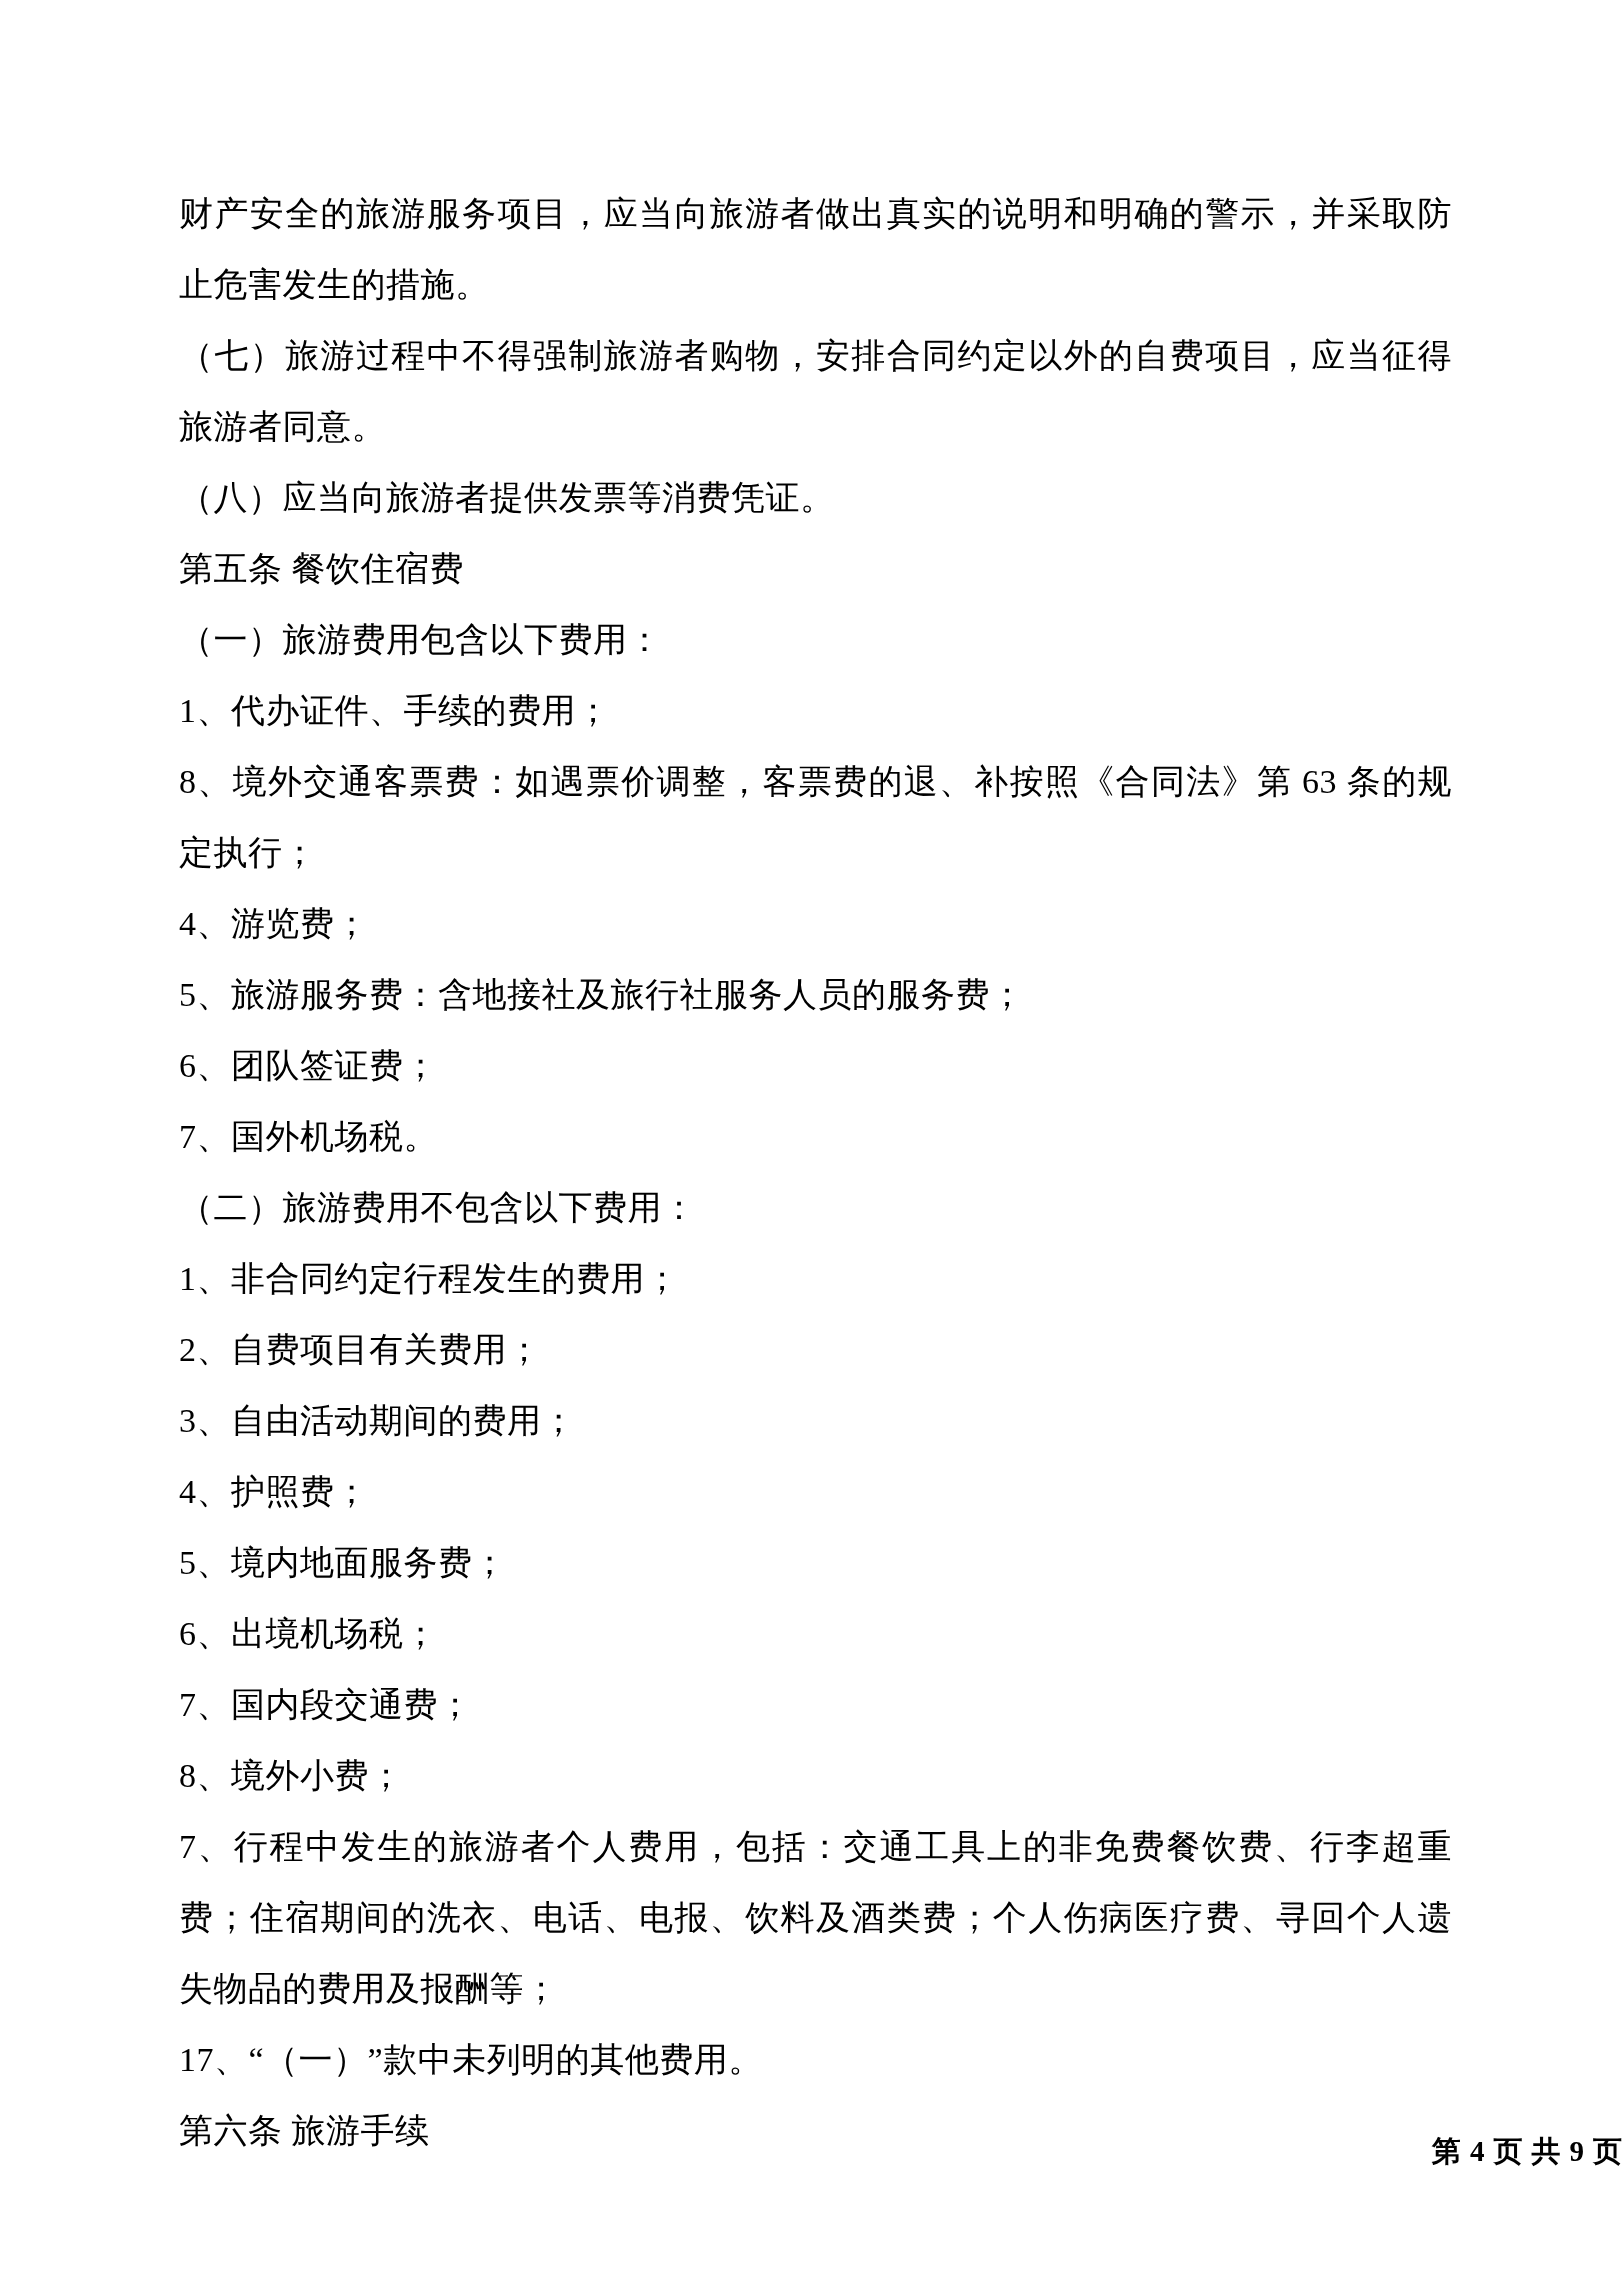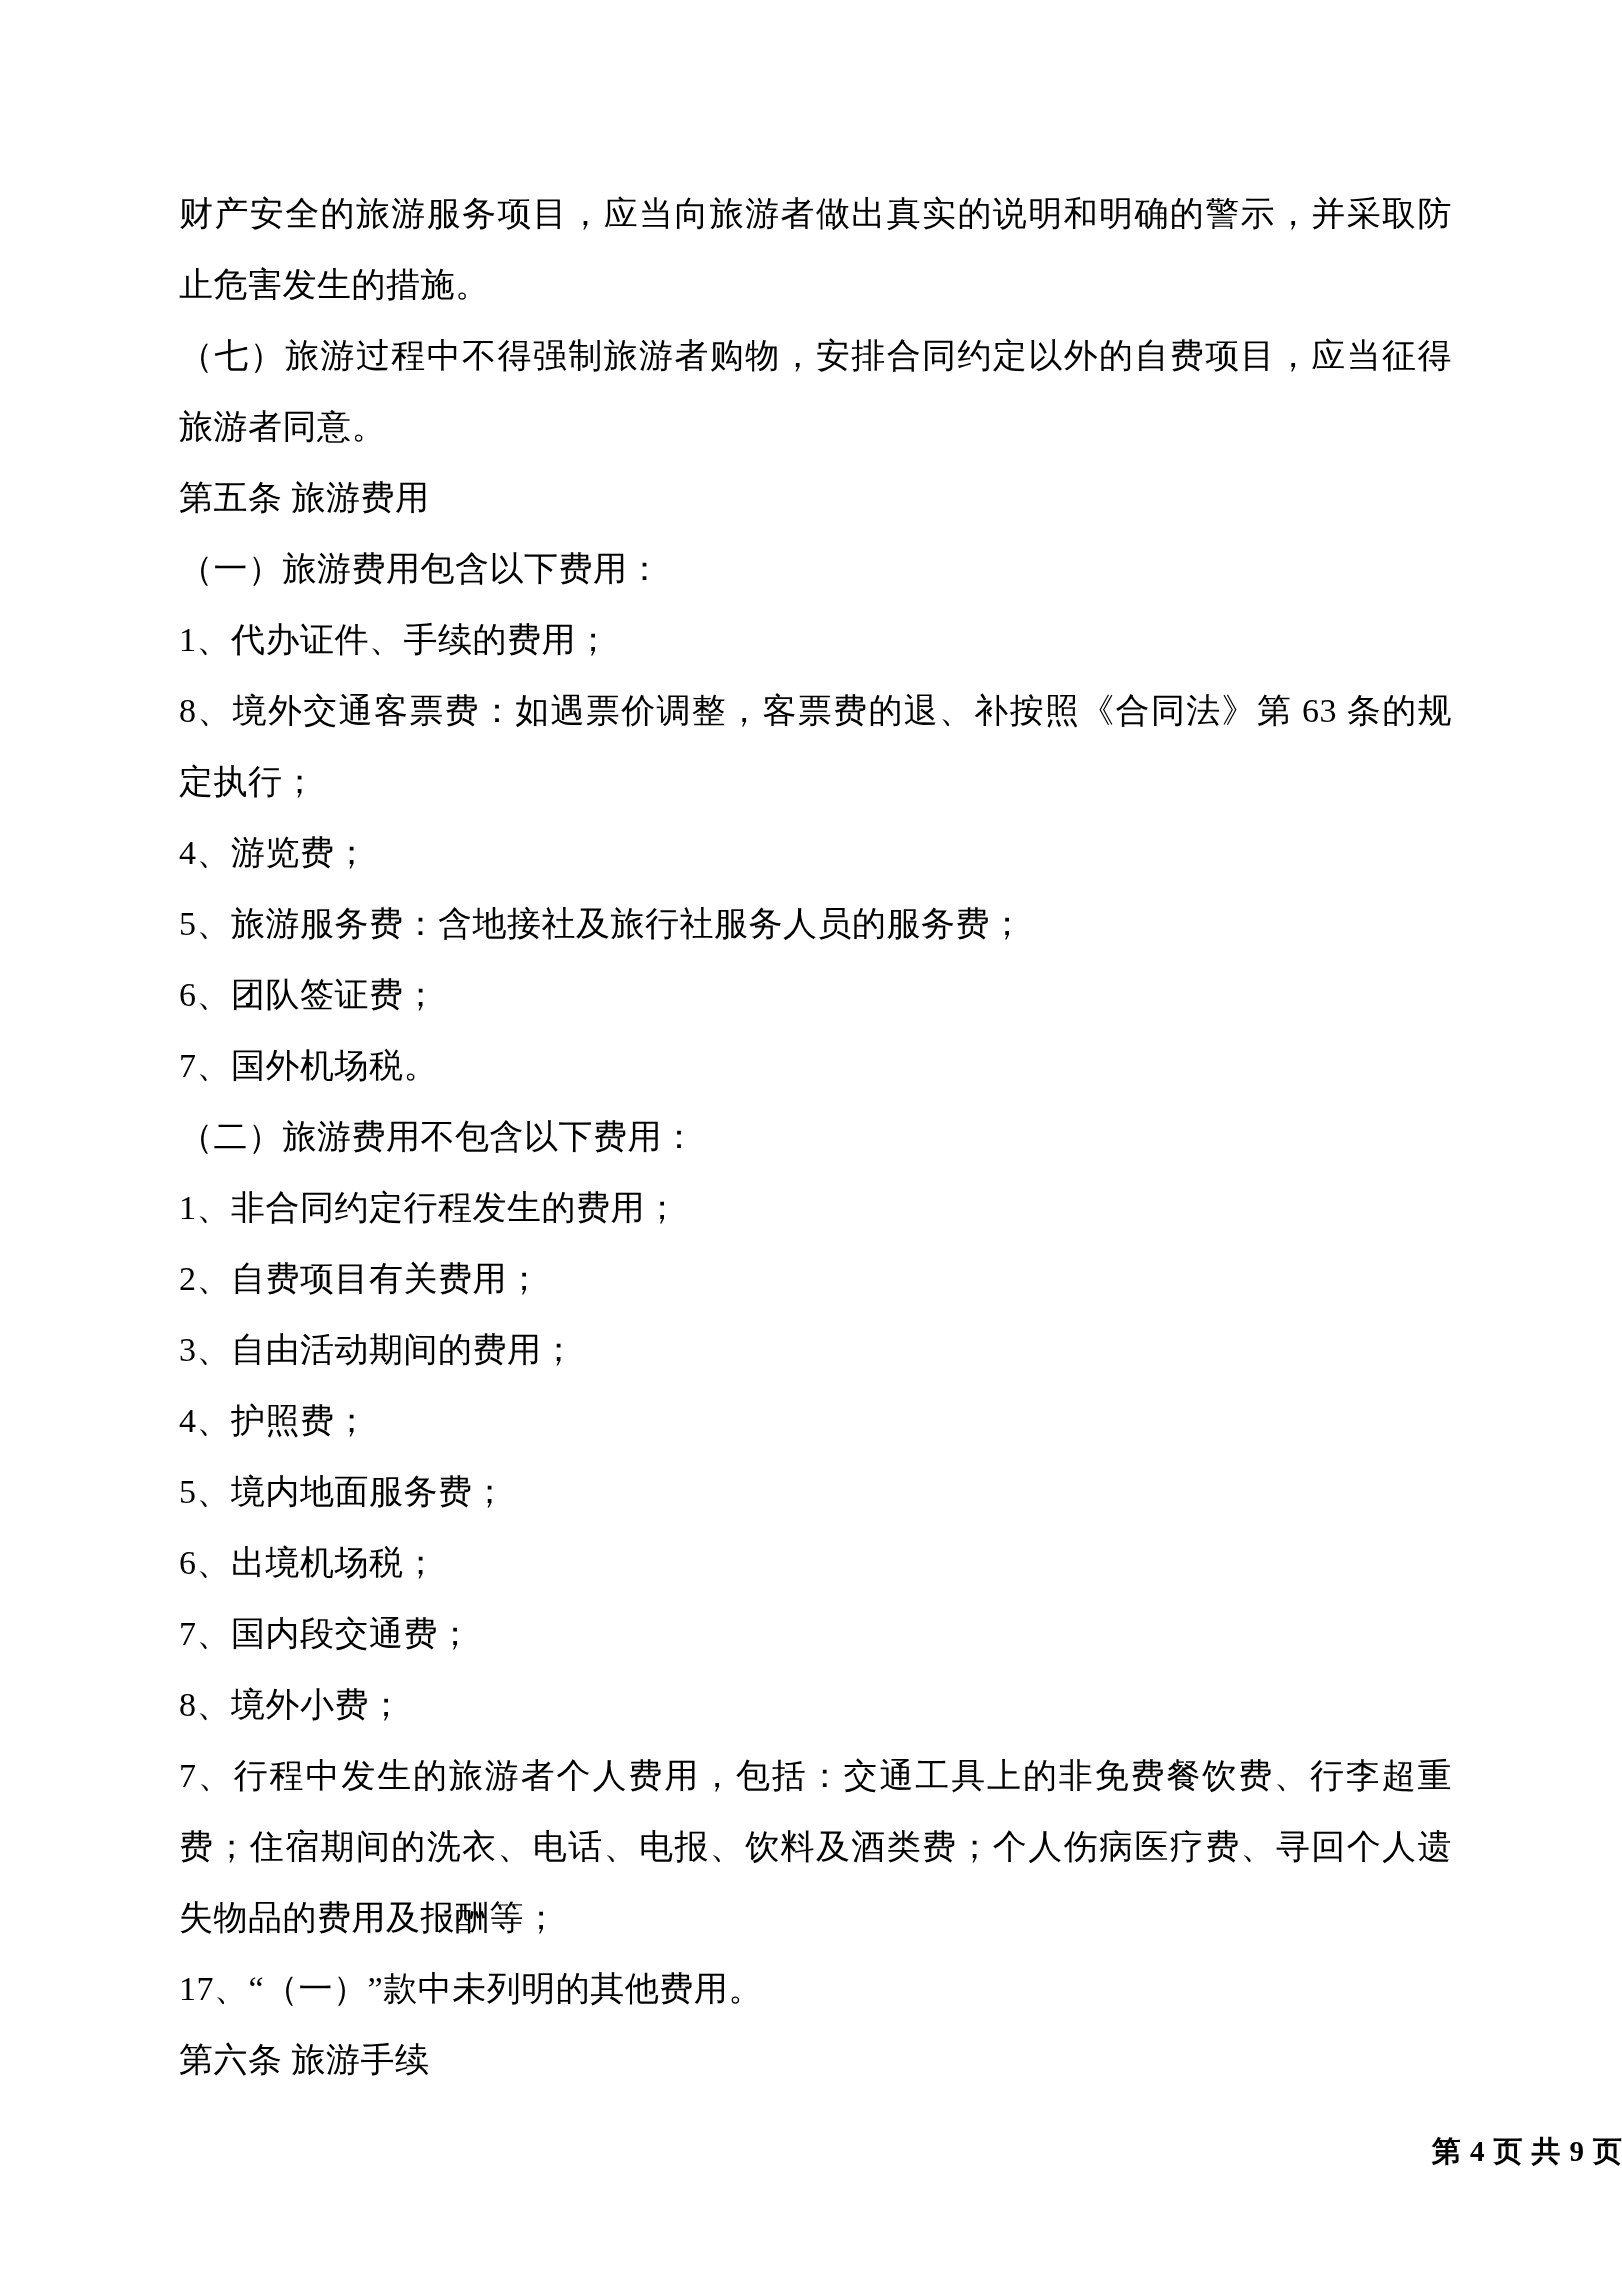--- a/index.html
+++ b/index.html
@@ -50,21 +50,22 @@
     font-family: "Liberation Serif", "DejaVu Serif", serif;
   }
 </style>
 </head>
 <body>
 
 <div class="page">
   <div class="content">
     <p class="para">财产安全的旅游服务项目，应当向旅游者做出真实的说明和明确的警示，并采取防止危害发生的措施。</p>
     <p class="para indent1">（七）旅游过程中不得强制旅游者购物，安排合同约定以外的自费项目，应当征得旅游者同意。</p>
-    <p class="para">第五条  旅游费用</p>
+    <p class="para indent1">（八）应当向旅游者提供发票等消费凭证。</p>
+    <p class="para">第五条  餐饮住宿费</p>
     <p class="para indent1">（一）旅游费用包含以下费用：</p>
     <p class="para">1、代办证件、手续的费用；</p>
     <p class="para">8、境外交通客票费：如遇票价调整，客票费的退、补按照《合同法》第 63 条的规定执行；</p>
     <p class="para">4、游览费；</p>
     <p class="para">5、旅游服务费：含地接社及旅行社服务人员的服务费；</p>
     <p class="para">6、团队签证费；</p>
     <p class="para">7、国外机场税。</p>
     <p class="para indent1">（二）旅游费用不包含以下费用：</p>
     <p class="para">1、非合同约定行程发生的费用；</p>
     <p class="para">2、自费项目有关费用；</p>

